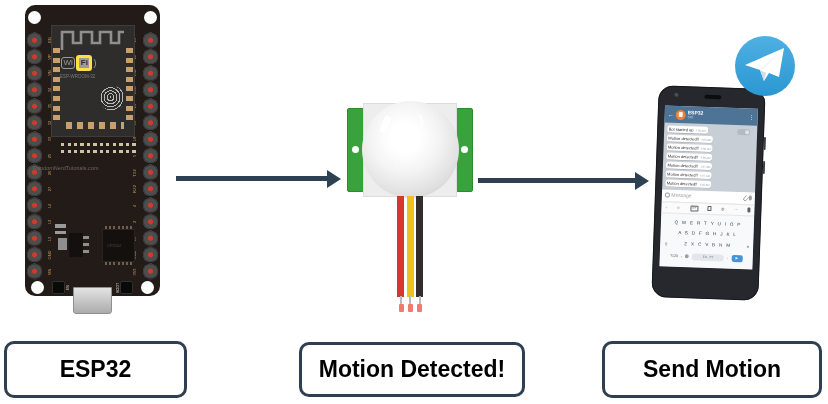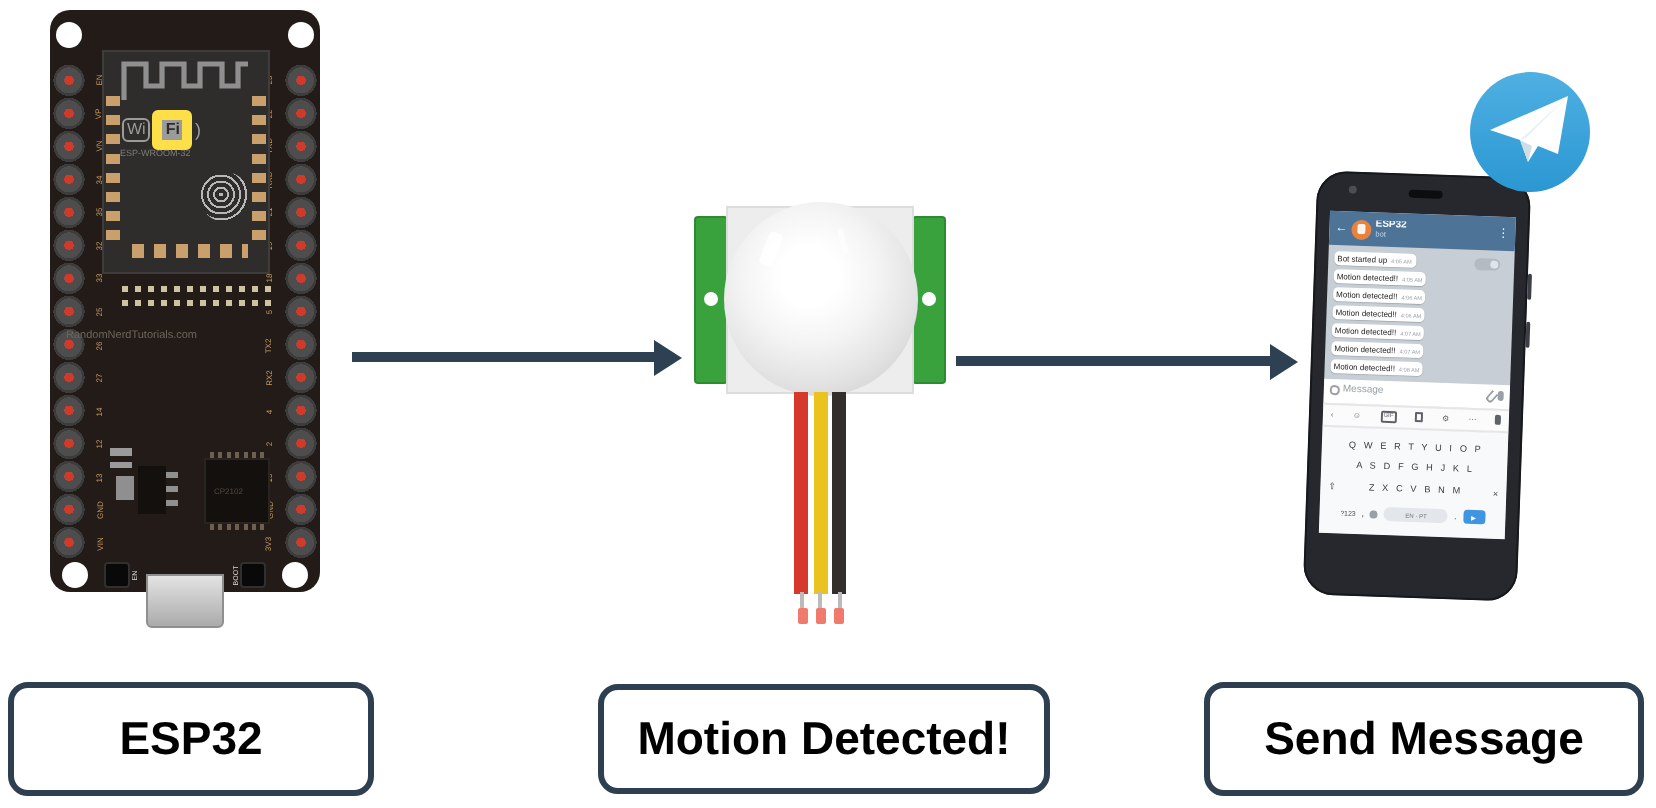--- a/index.html
+++ b/index.html
@@ -16,21 +16,21 @@
     background-size:21px 16.5px;}
   .pinstrip.l{left:-1px}.pinstrip.r{right:-1px}
   .pinlabels{position:absolute;top:27px;width:10px;height:248px;display:flex;flex-direction:column;
     justify-content:space-around;align-items:center;}
   .pinlabels.l{left:20px}.pinlabels.r{right:20px}
   .pin-label{font-size:4px;line-height:1;color:#c79a62;transform:rotate(-90deg);white-space:nowrap;}
   .module{position:absolute;left:26px;top:20px;width:84px;height:112px;background:#2e2d2b;border:1px solid #3e3d3b;box-sizing:border-box;}
   .antenna{position:absolute;left:8px;top:2px;}
   .wifibadge{position:absolute;left:9px;top:29px;display:flex;align-items:center;gap:1px;}
   .wi{font-size:8px;font-weight:normal;color:#9b9b9b;border:1px solid #9b9b9b;border-radius:3px;padding:0 1.5px;line-height:1.25;}
-  .fi{font-size:8px;font-weight:bold;color:#2e2d2b;background:#9b9b9b;border:5px solid #fde047;border-radius:3px;padding:0 1.5px;line-height:1.25;}
+  .fi{font-size:8px;font-weight:bold;color:#2e2d2b;background:#9b9b9b;border:3px solid #fde047;border-radius:3px;padding:0 1.5px;line-height:1.25;}
   .paren{font-size:9px;color:#9b9b9b;line-height:1;}
   .module-label{position:absolute;left:8px;top:48px;font-size:4.5px;color:#7b7b78;}
   .spiral{position:absolute;right:9px;top:60px;width:25px;height:25px;border-radius:50%;
     background:repeating-radial-gradient(circle at 42% 45%,#b8b8b6 0 1px,#2e2d2b 1px 3px);}
   .castL,.castR{position:absolute;top:22px;width:7px;height:76px;
     background:repeating-linear-gradient(180deg,#c9a06b 0 5px,rgba(0,0,0,0) 5px 9.6px);}
   .castL{left:1px}.castR{right:1px}
   .castB{position:absolute;left:14px;bottom:7px;width:58px;height:7px;
     background:repeating-linear-gradient(90deg,#c9a06b 0 6px,rgba(0,0,0,0) 6px 11px);}
   .hrow{position:absolute;left:36px;width:78px;height:3px;
@@ -310,14 +310,14 @@
       </linearGradient>
     </defs>
     <circle cx="31" cy="31" r="30" fill="url(#tgg)"></circle>
     <polygon points="50,13 11,30 26,35 30,46 35,38 45,42" fill="#ffffff"></polygon>
     <polygon points="26,35 30,46 32,38" fill="#cfdde7"></polygon>
     <polygon points="26,35 50,13 29,34" fill="#e9f1f6"></polygon>
   </svg>
 
   <div class="dlabel dl1" style="border-color: rgb(45, 63, 80);">ESP32</div>
   <div class="dlabel dl2" style="border-color: rgb(45, 63, 80);">Motion Detected!</div>
-  <div class="dlabel dl3" style="border-color: rgb(45, 63, 80);">Send Message</div>
+  <div class="dlabel dl3" style="border-color: rgb(45, 63, 80);">Send Motion</div>
 </div>
 
 </body></html>

